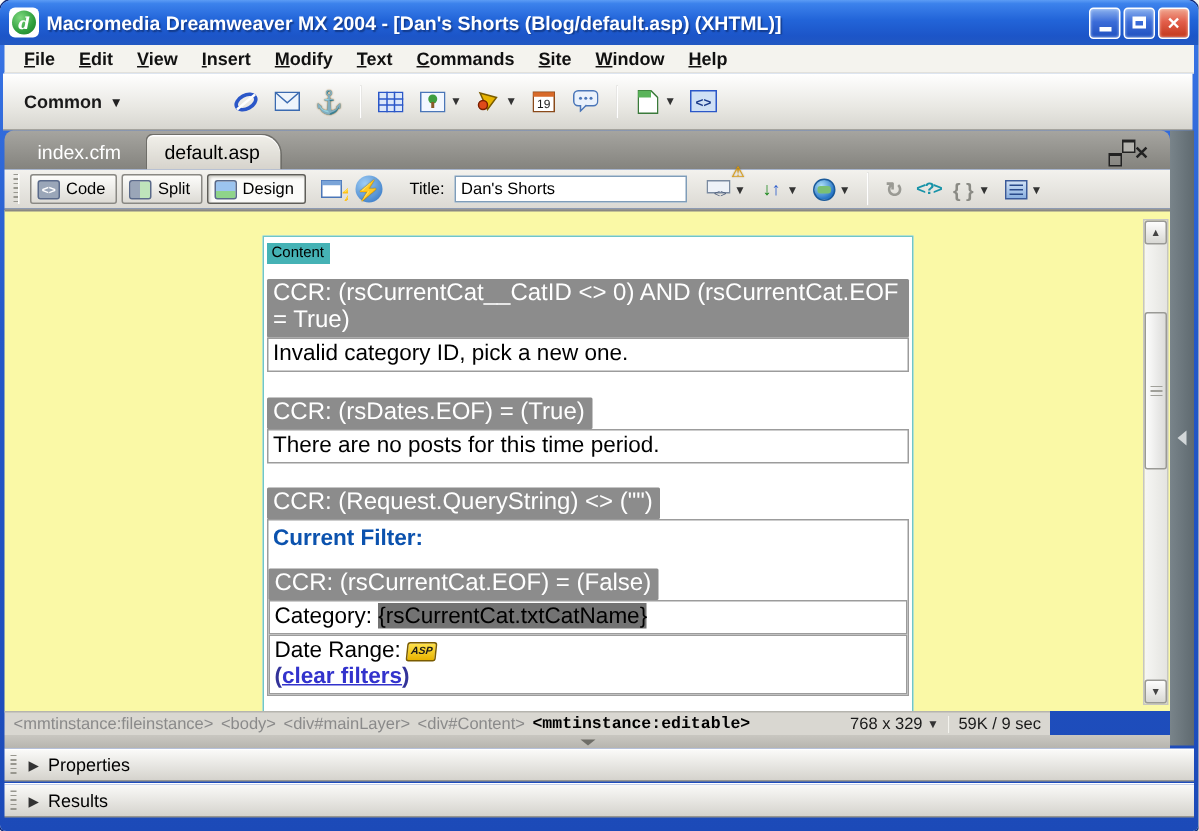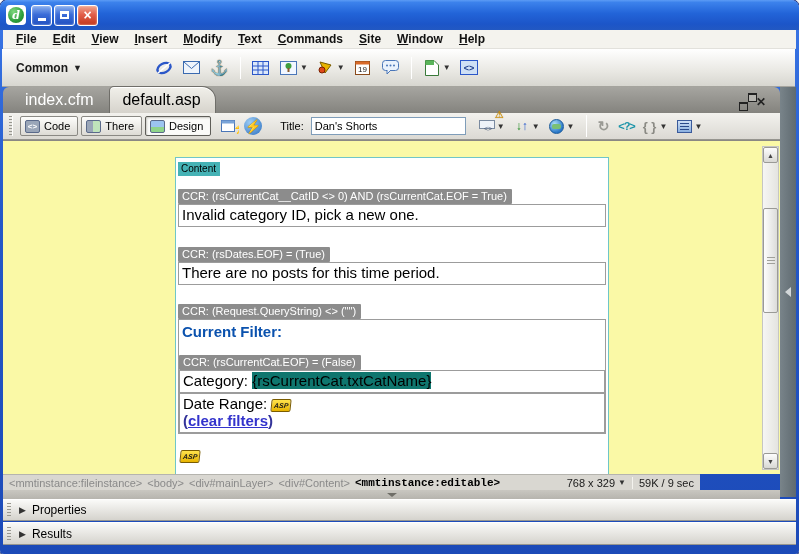--- a/index.html
+++ b/index.html
@@ -27,21 +27,21 @@
   .insertbar{position:absolute;left:2px;top:49px;width:793px;height:38px;background:linear-gradient(180deg,#ffffff,#e9e8e3 60%,#d7d6d0);border-bottom:1px solid #a5a49e;display:flex;align-items:center;padding-left:14px;}
   .cat-label{font-size:12px;font-weight:bold;color:#1a1a1a;display:flex;align-items:center;gap:5px;margin-right:68px;}
   .cat-label .dd{font-size:9px;color:#222;}
   .tool-icn{width:28px;height:24px;display:flex;align-items:center;justify-content:center;border-radius:2px;}
   .dd-arrow{font-size:8px;color:#333;margin-left:-3px;margin-right:4px;}
   .vsep{width:1px;height:22px;background:#a9a8a2;border-right:1px solid #fff;margin:0 6px;}
   .glyph-anchor{color:#b8770b;font-size:15px;font-weight:bold;text-shadow:0 0 1px #7a4e00;}
 
   
   .tabbar{position:absolute;left:3px;top:87px;width:777px;height:26px;background:linear-gradient(180deg,#a6a5a0,#84837e);border-radius:6px 6px 0 0;display:flex;align-items:flex-end;padding-left:10px;}
-  .tab{font-size:16px;padding:4px 14px 4px 12px;margin-right:2px;white-space:nowrap;}
+  .tab{font-size:13px;padding:4px 14px 4px 12px;margin-right:2px;white-space:nowrap;}
   .tab.inactive{color:#fff;}
   .tab.active{color:#000;background:linear-gradient(180deg,#f1f0ea,#d6d3cc);border-radius:5px 14px 0 0;border:1px solid #6f6e69;border-bottom:none;box-shadow:inset 0 1px 0 #fff;}
   .mdi-controls{margin-left:auto;display:flex;align-items:center;gap:8px;padding:0 14px 5px 0;color:#2a2a2a;}
   .mdi-b{font-size:12px;font-weight:bold;color:#222;line-height:1;cursor:default;}
   .mdi-min{width:8px;height:2px;background:#222;margin-top:8px;}
   .mdi-restore{position:relative;width:10px;height:10px;}
   .mdi-restore:before{content:"";position:absolute;right:0;top:0;width:7px;height:6px;border:1px solid #222;border-top-width:2px;}
   .mdi-restore:after{content:"";position:absolute;left:0;bottom:0;width:7px;height:6px;border:1px solid #222;border-top-width:2px;background:#b5b4af;}
 
   
@@ -67,30 +67,30 @@
   .refresh{color:#9a9a94;font-weight:bold;font-size:14px;}
   .codenav{color:#1893a8;font-weight:bold;font-size:11px;letter-spacing:-1px;}
   .braces{color:#8a8a84;font-weight:bold;font-size:13px;}
   .viewopt{width:15px;height:13px;border:1px solid #3a5a9a;background:linear-gradient(180deg,#cfe0f5,#8ab0e0);display:flex;flex-direction:column;justify-content:space-evenly;padding:0 2px;}
   .viewopt i{display:block;height:1px;background:#2a4a8a;}
 
   
   .designview{position:absolute;left:3px;top:140px;width:777px;height:334px;background:#faf9a6;overflow:hidden;border-top:1px solid #8a8984;}
   .region{position:absolute;left:172px;top:16px;width:434px;bottom:-2px;background:#fff;border:1px solid #6fc6c8;padding:0 2px;}
   .region-label{display:inline-block;background:#45b2b5;color:#000;font-size:10px;padding:1px 4px 2px 3px;margin:1px 0 0 0;}
-  .ccr-tab{display:inline-block;background:#8c8c8c;color:#fff;font-size:11px;padding:1px 5px 2px 4px;border-radius:1px;}
+  .ccr-tab{display:inline-block;background:#8c8c8c;color:#fff;font-size:16px;padding:1px 5px 2px 4px;border-radius:1px;}
   .tbox{border:1px solid #9c9c9c;font-size:15px;color:#000;padding:1px 3px 3px 3px;background:#fff;}
   .blk1{margin-top:10px;}
   .blk2{margin-top:17px;}
   .blk3{margin-top:16px;}
   .bigbox{border:1px solid #9c9c9c;background:#fff;}
   .cf-head{font-size:15px;font-weight:bold;color:#0b52ae;padding:3px 3px 2px 3px;}
   .cf-gap{height:10px;}
   .inner-tab{margin-left:0;}
-  .tok{background:#0f766e;}
+  .tok{background:#737373;}
   .linkline a{color:#3333cc;font-weight:bold;text-decoration:underline;cursor:pointer;}
   .linkline .paren{color:#333399;font-weight:bold;}
   .asp-badge{display:inline-block;background:linear-gradient(180deg,#ffe34d,#e8b400);border:1px solid #7a5c00;color:#1a1a1a;font-size:7px;font-weight:bold;font-style:italic;padding:2px 2px;border-radius:2px;vertical-align:middle;line-height:1;transform:skewX(-6deg);}
   .asp-solo{margin-top:13px;padding-left:2px;}
 
   
   .vscroll{position:absolute;right:1px;top:5px;width:17px;height:324px;background:linear-gradient(90deg,#f6f6f4,#e4e4e0);border:1px solid #c6c6c2;display:flex;flex-direction:column;}
   .sbtn{height:16px;background:linear-gradient(180deg,#fdfdfd,#d8d8d4);border:1px solid #9a9a96;border-radius:2px;display:flex;align-items:center;justify-content:center;font-size:7px;color:#444;}
   .sthumb{margin-top:45px;height:105px;background:linear-gradient(90deg,#fdfdfd,#dcdcda);border:1px solid #9a9a96;border-radius:2px;display:flex;align-items:center;justify-content:center;}
   .sthumb .grip{width:8px;height:7px;background:repeating-linear-gradient(180deg,#a0a09a 0 1px,transparent 1px 3px);}
@@ -123,20 +123,21 @@
 </style>
 </head>
 <body>
 
 <div class="window">
 
   <div class="titlebar">
     <div class="app-icon">
         <div class="ball">d</div>
       </div>
+    <div class="title-text">Macromedia Dreamweaver MX 2004 - [Dan's Shorts (Blog/default.asp) (XHTML)]</div>
     <div class="winbtns">
       <div class="wbtn min">
           <div class="minglyph"></div>
         </div>
       <div class="wbtn max">
           <div class="maxglyph"></div>
         </div>
       <div class="wbtn close">×</div>
     </div>
   </div>
@@ -242,21 +243,21 @@
   </div>
 
   <div class="doctoolbar">
     <span class="gripper"></span>
     <span class="viewbtn">
       <span class="mini code">&lt;&gt;</span>
       <span>Code</span>
     </span>
     <span class="viewbtn">
       <span class="mini split"></span>
-      <span>There</span>
+      <span>Split</span>
     </span>
     <span class="viewbtn pressed">
       <span class="mini design"></span>
       <span>Design</span>
     </span>
     <span class="dtb-icn" style="margin-left:6px;">
       <svg width="18" height="16" viewBox="0 0 18 16">
           <rect x="0.5" y="2.5" width="13" height="11" fill="#fff" stroke="#4a76b8"></rect>
           <rect x="0.5" y="2.5" width="13" height="3" fill="#7aa4d8"></rect>
           <text x="12" y="14" font-size="12" fill="#f0b400" stroke="#7a5c00" stroke-width="0.4" font-family="Liberation Sans">⚡</text>

